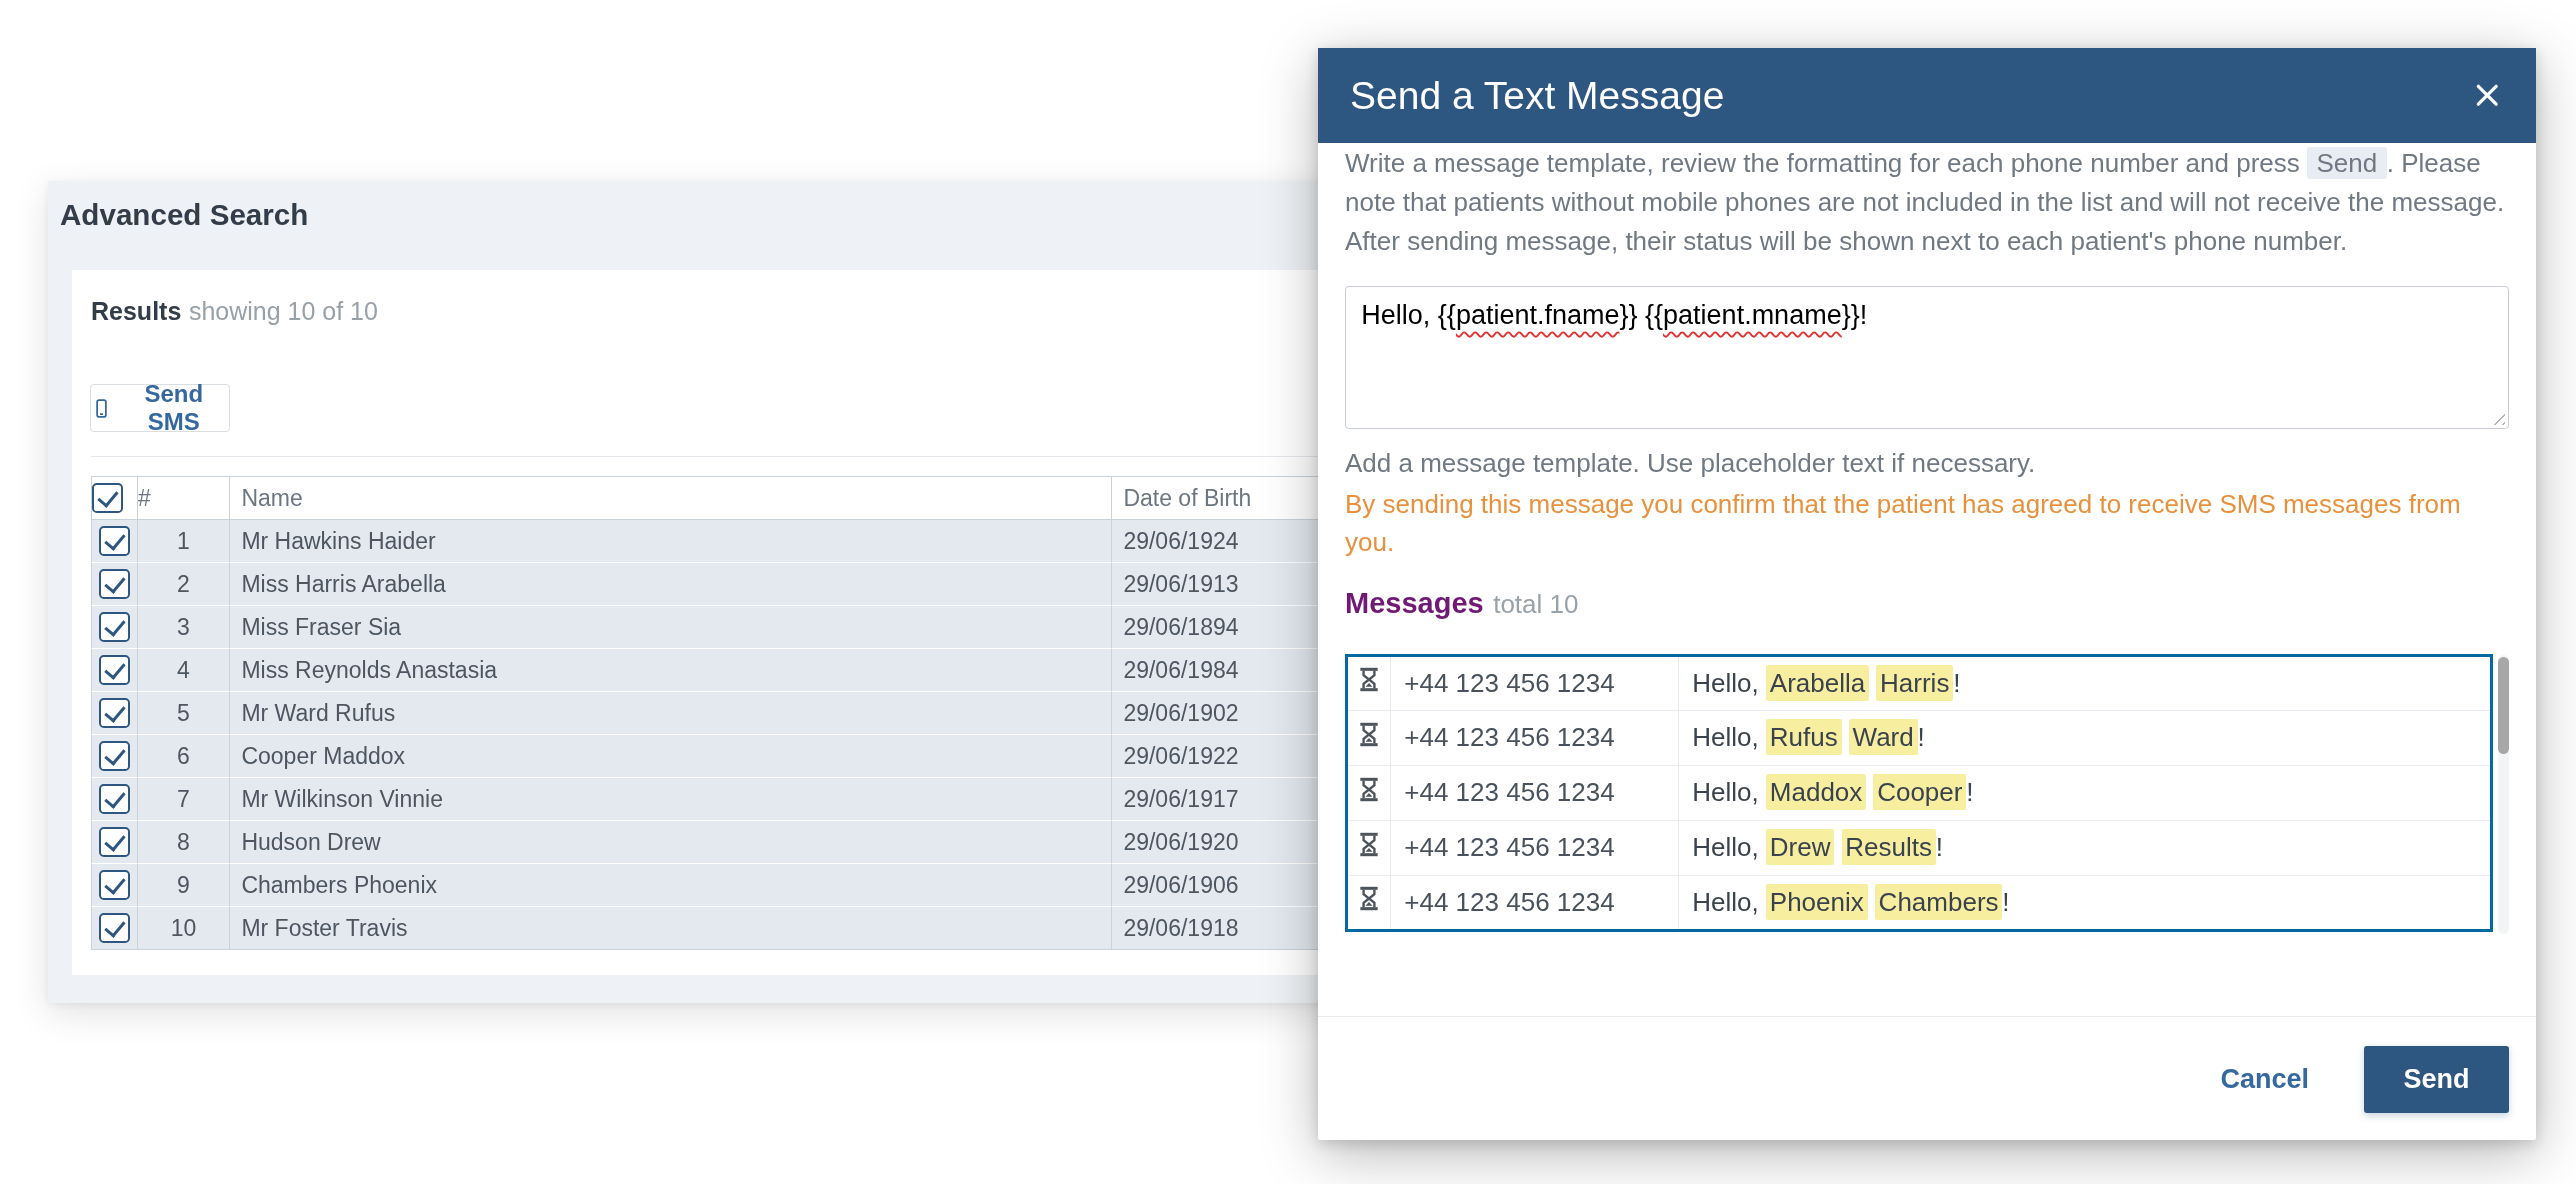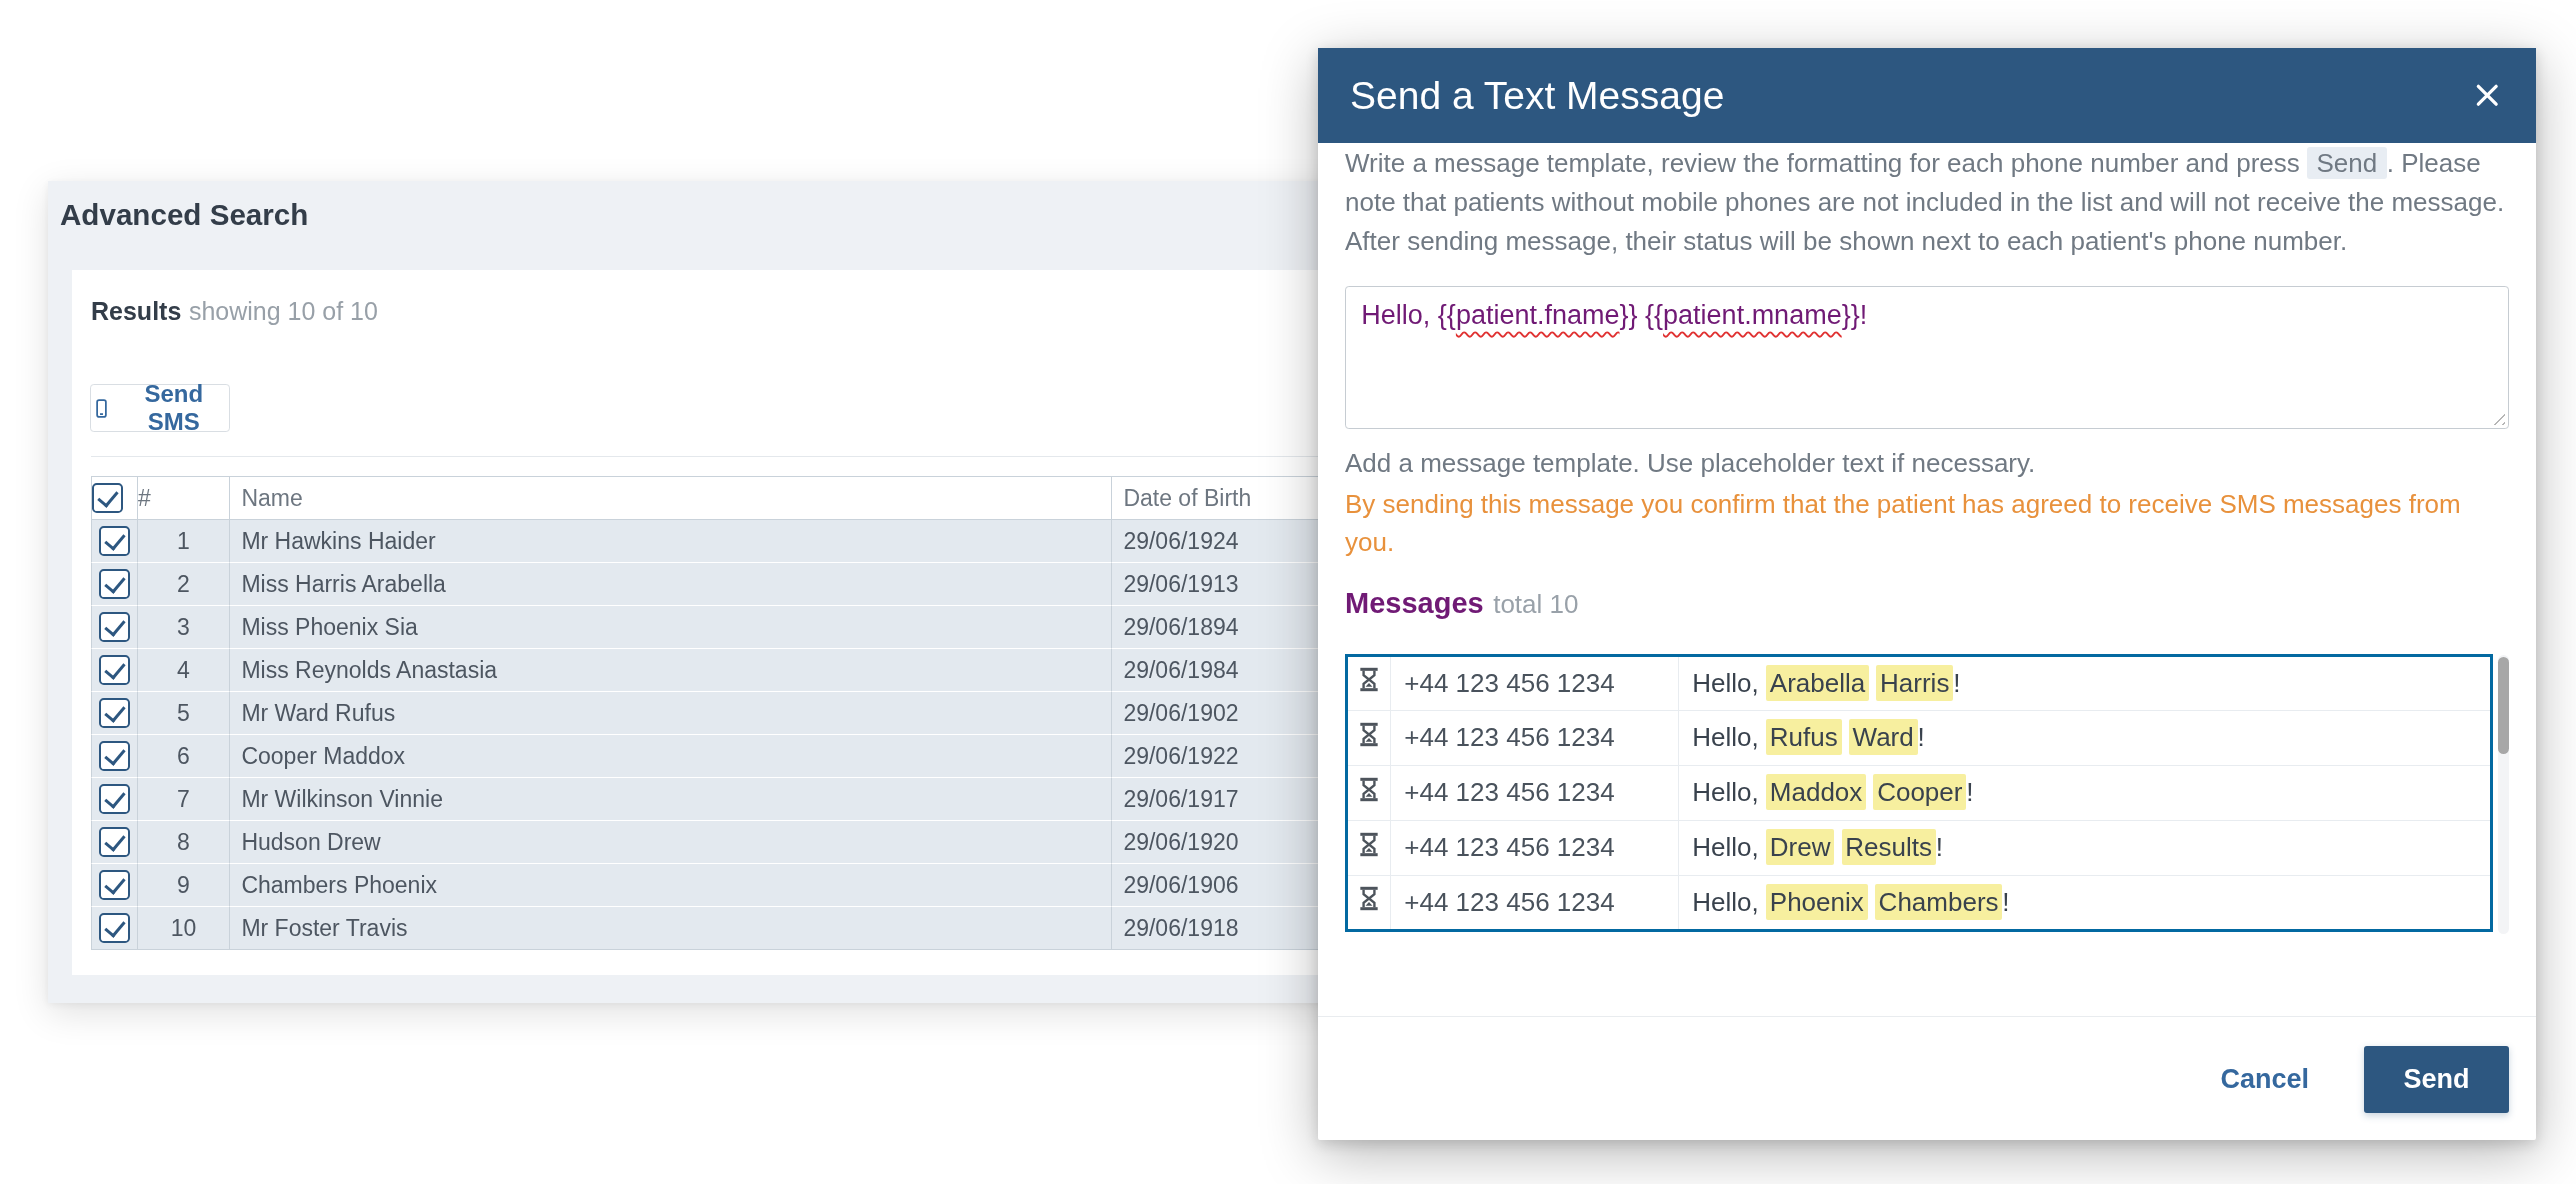--- a/index.html
+++ b/index.html
@@ -45,21 +45,21 @@
     display:flex; align-items:center; }
   .modal-title { margin-left:32px; color:#ffffff; font-size:39px; font-weight:400; }
   .modal-close { position:absolute; right:32px; top:30.5px; width:34px; height:34px; background:none;
     border:none; cursor:pointer; display:flex; align-items:center; justify-content:center; }
   .modal-body { position:absolute; left:27px; right:27px; top:95px; }
 
   .intro { margin-top:1px; font-size:26px; line-height:39px; color:#707983; }
   .kbd { background:#e8edf3; border-radius:2.9px; padding:1px 9.5px; }
 
   .fake-textarea { position:relative; margin-top:25px; width:100%; height:143px; background:#fff;
-    border:1px solid #c6ccd2; border-radius:3.8px; padding:13.3px 15.3px; font-size:27px; color:#701a75;
+    border:1px solid #c6ccd2; border-radius:3.8px; padding:13.3px 15.3px; font-size:27px; color:#000000;
     cursor:text; }
   .misspell { text-decoration:underline; text-decoration-style:wavy; text-decoration-color:#e03131;
     text-decoration-thickness:1.9px; text-underline-offset:6.7px; }
   .resize-handle { position:absolute; right:2.9px; bottom:2.9px; width:14.3px; height:14.3px;
     background:repeating-linear-gradient(135deg,#b6b6b6 0 1.9px,transparent 1.9px 5.7px);
     clip-path:polygon(100% 0,100% 100%,0 100%); cursor:nwse-resize; }
 
   .hint { margin-top:19px; font-size:26px; color:#707983; }
   .consent { margin-top:5.7px; font-size:26px; line-height:38px; color:#e8913c; width:1135px; }
 
@@ -133,21 +133,21 @@
       </tr>
       <tr>
         <td class="cell-center"><span class="cb"></span></td>
         <td class="num">2</td>
         <td>Miss Harris Arabella</td>
         <td>29/06/1913</td>
       </tr>
       <tr>
         <td class="cell-center"><span class="cb"></span></td>
         <td class="num">3</td>
-        <td>Miss Phoenix Sia</td>
+        <td>Miss Fraser Sia</td>
         <td>29/06/1894</td>
       </tr>
       <tr>
         <td class="cell-center"><span class="cb"></span></td>
         <td class="num">4</td>
         <td>Miss Reynolds Anastasia</td>
         <td>29/06/1984</td>
       </tr>
       <tr>
         <td class="cell-center"><span class="cb"></span></td>

